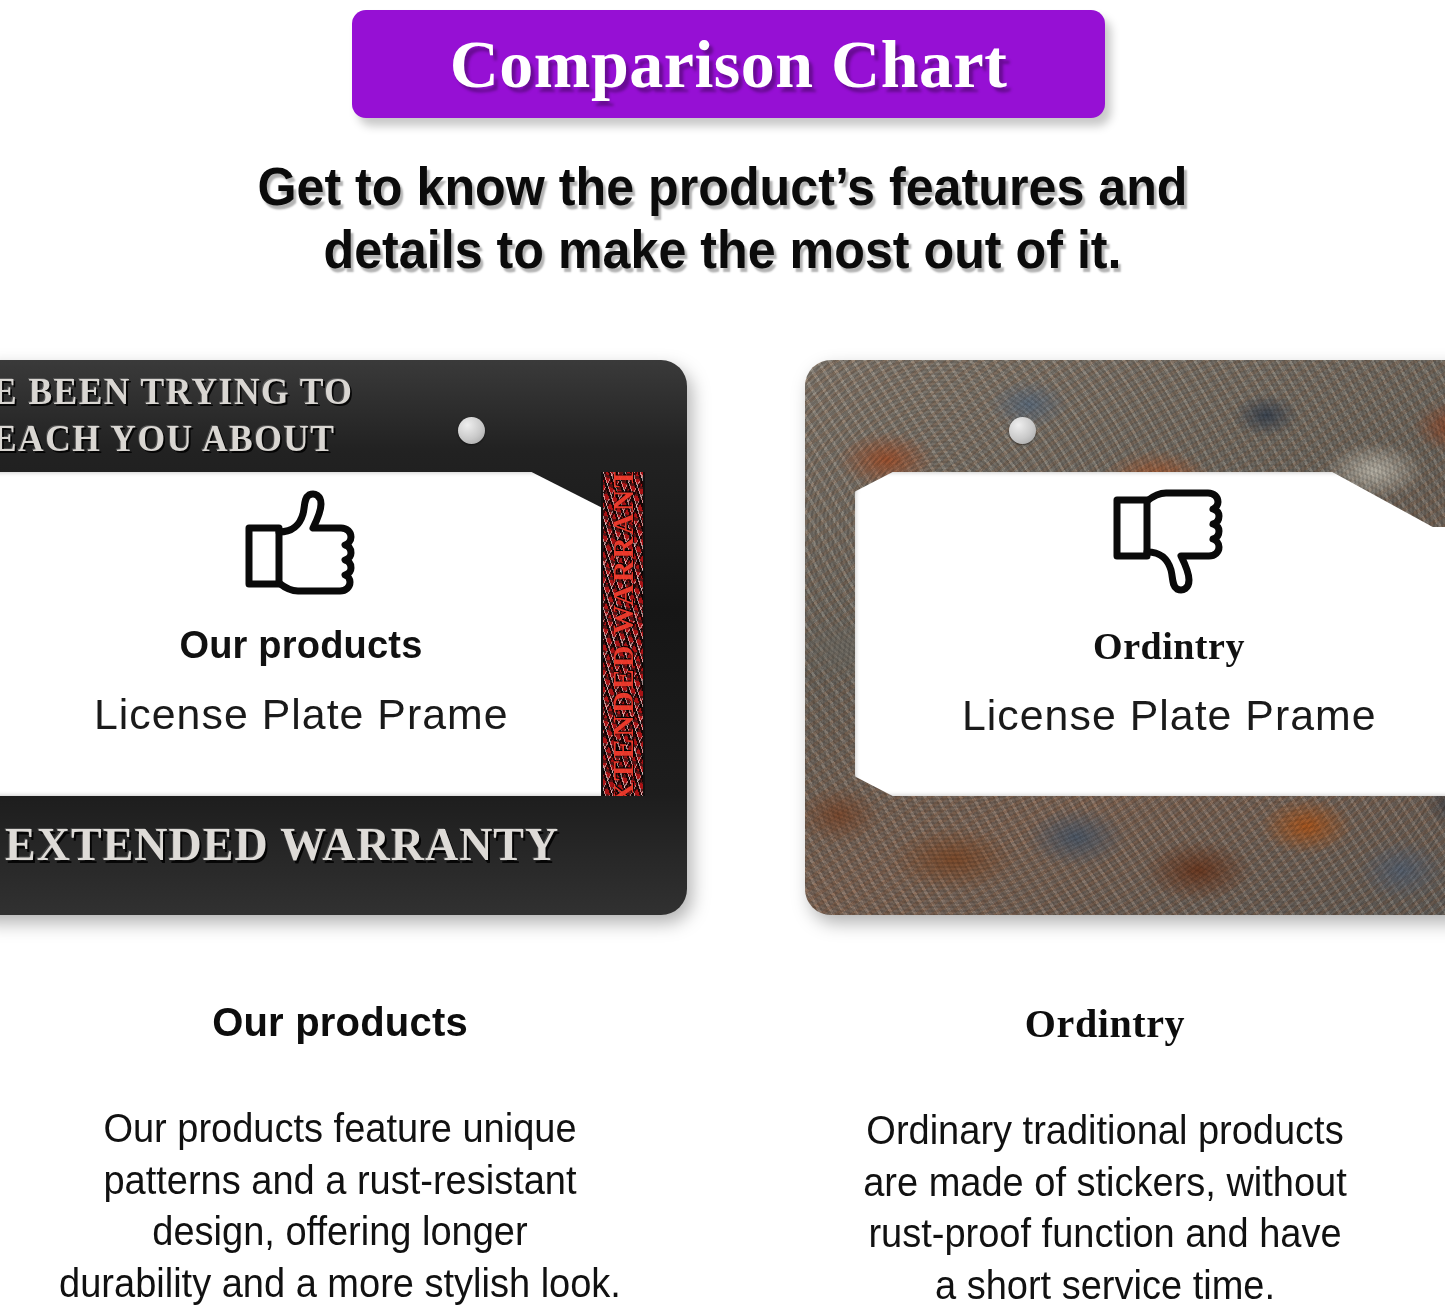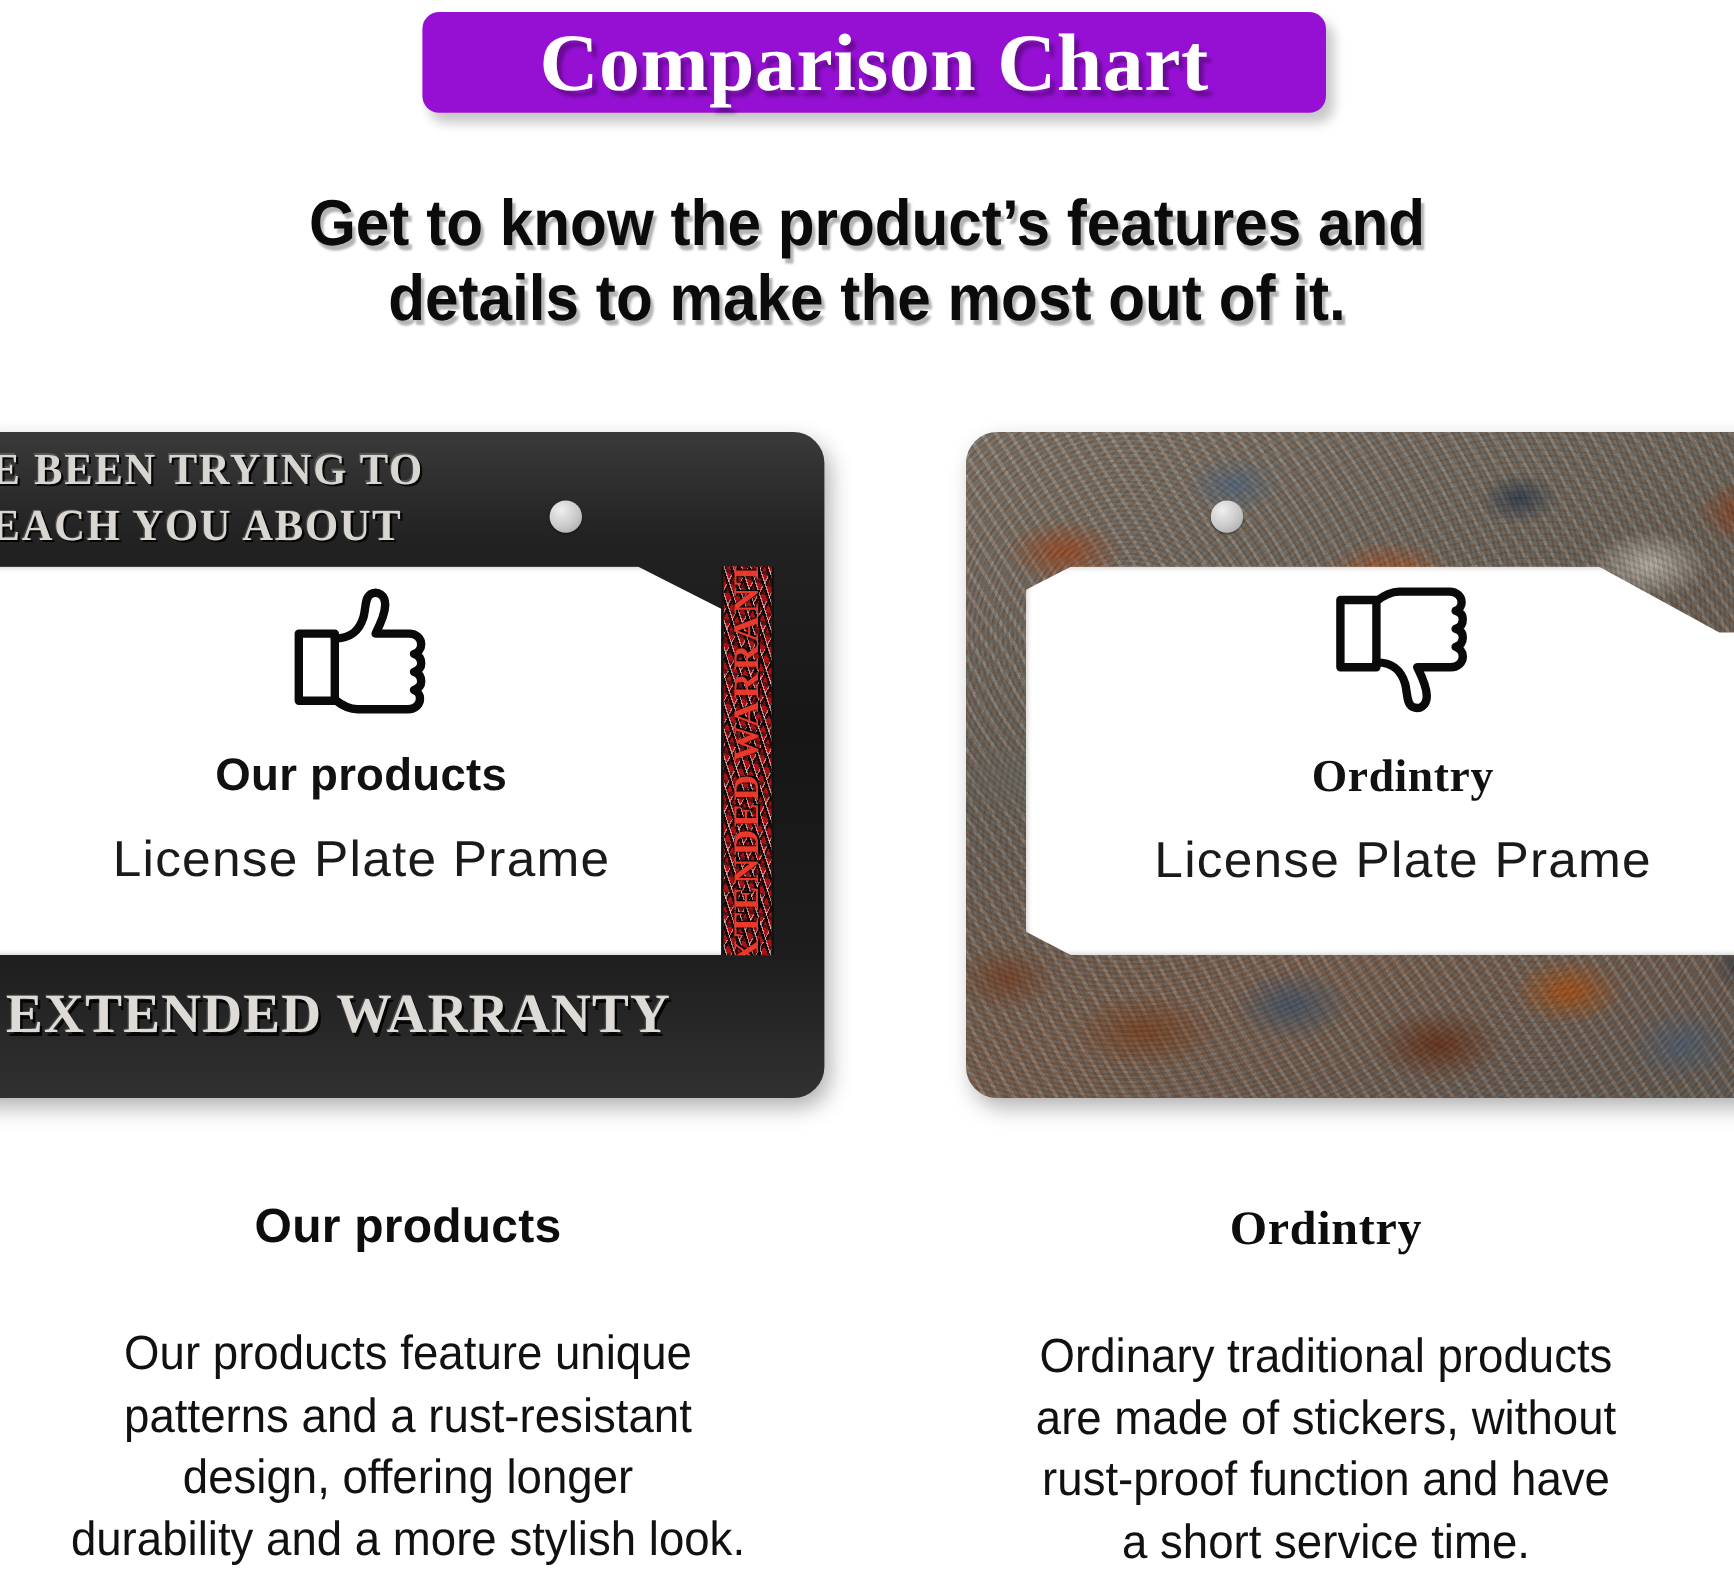--- a/index.html
+++ b/index.html
@@ -6,21 +6,21 @@
   body{
     width:1445px;height:1314px;
     background:#ffffff;
     font-family:"Liberation Sans", sans-serif;
     overflow:hidden;
     position:relative;
   }
 
   
   #title-banner{
-    position:absolute;left:352px;top:10px;width:753px;height:84px;
+    position:absolute;left:352px;top:10px;width:753px;height:108px;
     border-radius:14px;
     background:#9610d4;
     box-shadow:6px 8px 10px rgba(0,0,0,.22);
     display:flex;align-items:center;justify-content:center;
   }
   #title-banner-text{
     font-family:"Liberation Serif", serif;
     font-weight:700;
     font-size:68px;
     color:#ffffff;

